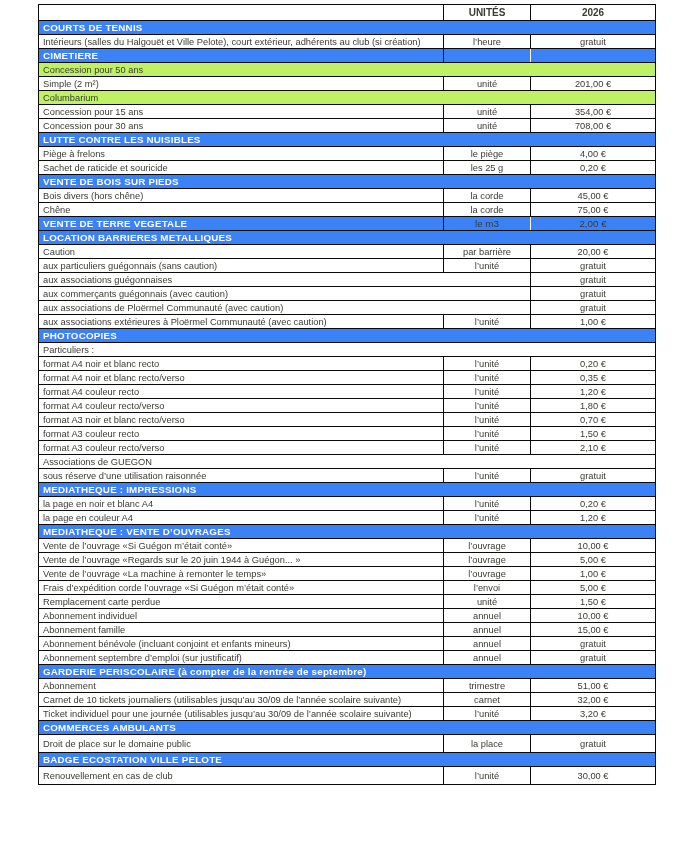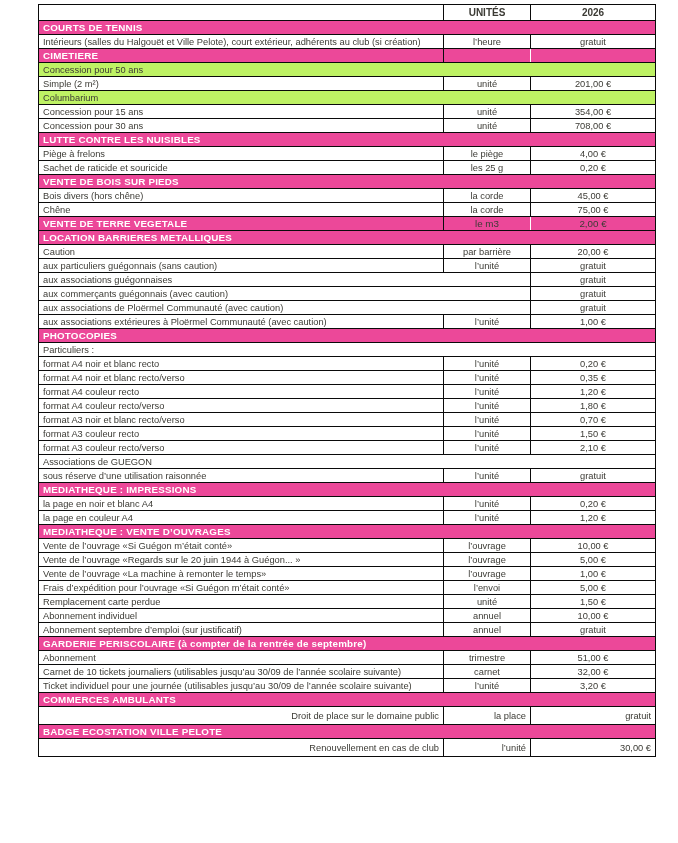--- a/index.html
+++ b/index.html
@@ -33,38 +33,38 @@
   }
   td.unit, td.value { text-align: center; }
   tr.colhead td {
     font-weight: bold;
     font-size: 10px;
     text-align: center;
     height: 15px;
     color: #3b3a34;
   }
   tr.section td, tr.section_cells td {
-    background: #ec4899;
+    background: #3b82f6;
     font-size: 9.8px;
   }
   tr.section td.seclabel, tr.section_cells td.seclabel {
     color: #ffffff;
     font-weight: bold;
     letter-spacing: 0.2px;
   }
   tr.section_cells td.unit, tr.section_cells td.value {
     color: #3c3b35;
     font-weight: normal;
     border-color: #ffffff;
     border-top-color: #0a0a0a;
     border-bottom-color: #0a0a0a;
   }
   tr.section_cells td.value { border-right-color: #0a0a0a; }
   tr.sub td { background: #bef264; }
-  tr.tall td { height: 17px; text-align: right; }
+  tr.tall td { height: 17px; }
 </style>
 </head>
 <body>
 
 <div class="page">
   <table class="tariff">
     <colgroup>
       <col style="width:405px">
       <col style="width:87px">
       <col style="width:125px">
@@ -244,33 +244,43 @@
           <td class="label">Vente de l’ouvrage «Regards sur le 20 juin 1944 à Guégon... »</td>
           <td class="unit">l’ouvrage</td>
           <td class="value">5,00 €</td>
         </tr>
         <tr class="item">
           <td class="label">Vente de l’ouvrage «La machine à remonter le temps»</td>
           <td class="unit">l’ouvrage</td>
           <td class="value">1,00 €</td>
         </tr>
         <tr class="item">
-          <td class="label">Frais d’expédition pour l’ouvrage «Si Guégon m’était conté»</td>
+          <td class="label">Frais d’expédition corde l’ouvrage «Si Guégon m’était conté»</td>
           <td class="unit">l’envoi</td>
           <td class="value">5,00 €</td>
         </tr>
         <tr class="item">
           <td class="label">Remplacement carte perdue</td>
           <td class="unit">unité</td>
           <td class="value">1,50 €</td>
         </tr>
         <tr class="item">
           <td class="label">Abonnement individuel</td>
           <td class="unit">annuel</td>
           <td class="value">10,00 €</td>
+        </tr>
+        <tr class="item">
+          <td class="label">Abonnement famille</td>
+          <td class="unit">annuel</td>
+          <td class="value">15,00 €</td>
+        </tr>
+        <tr class="item">
+          <td class="label">Abonnement bénévole (incluant conjoint et enfants mineurs)</td>
+          <td class="unit">annuel</td>
+          <td class="value">gratuit</td>
         </tr>
         <tr class="item">
           <td class="label">Abonnement septembre d’emploi (sur justificatif)</td>
           <td class="unit">annuel</td>
           <td class="value">gratuit</td>
         </tr>
         <tr class="section">
           <td class="seclabel" colspan="3">GARDERIE PERISCOLAIRE (à compter de la rentrée de septembre)</td>
         </tr>
         <tr class="item">

